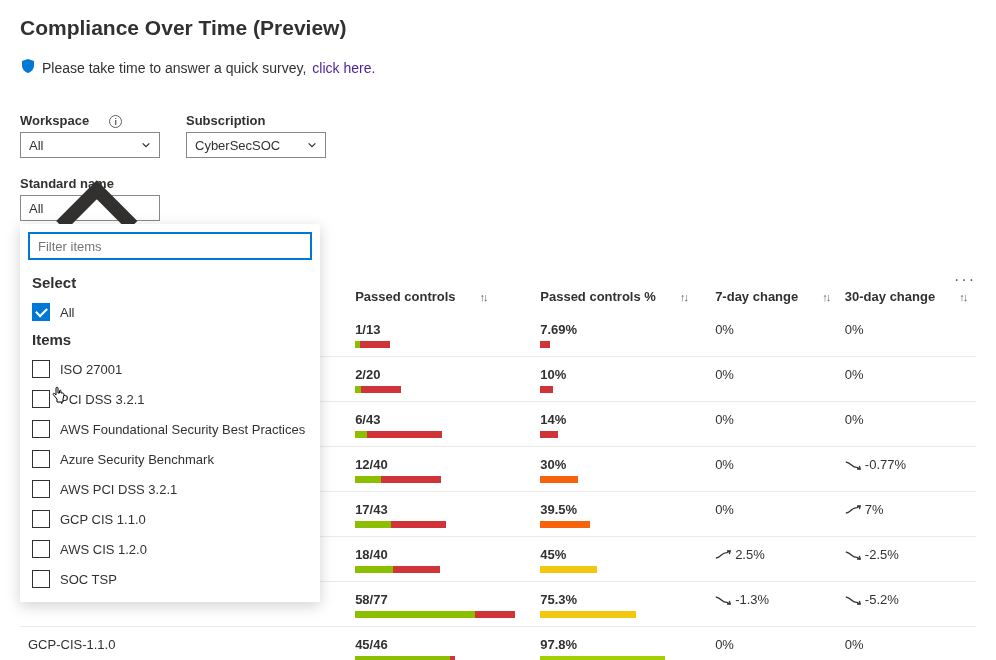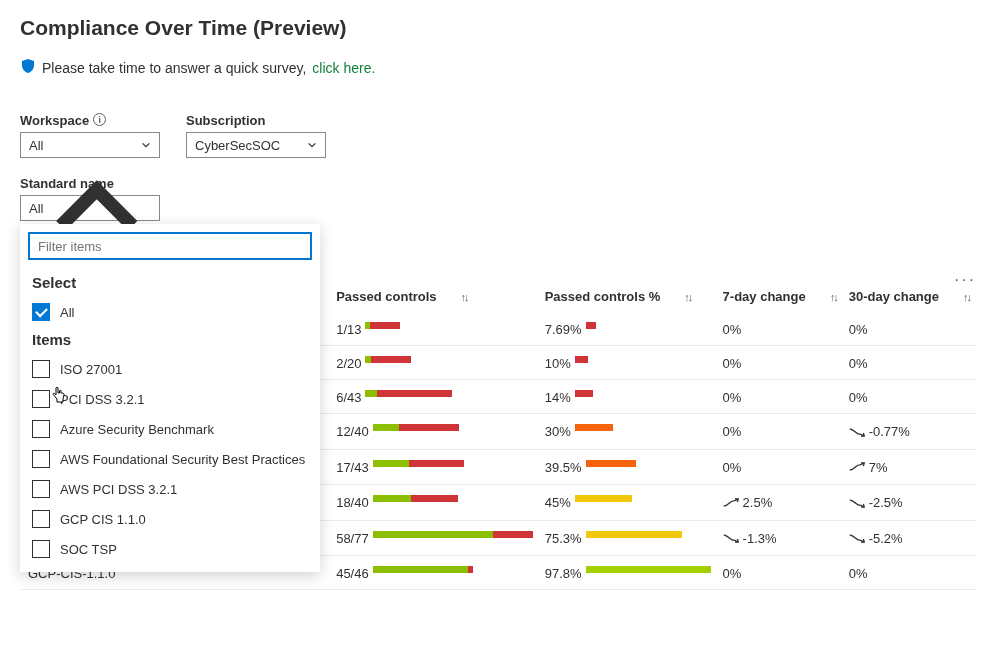--- a/index.html
+++ b/index.html
@@ -17,35 +17,35 @@
       margin-bottom: 18px;
     }
     .survey-bar {
       display: flex;
       align-items: center;
       gap: 6px;
       margin-bottom: 36px;
       font-size: 14px;
     }
     .survey-bar .shield { color: #0078d4; }
-    .survey-bar a { color: #15803d; text-decoration: none; cursor: pointer; }
+    .survey-bar a { color: #4c1d95; text-decoration: none; cursor: pointer; }
     
     .filters {
       display: flex;
       gap: 26px;
       margin-bottom: 18px;
     }
     .filter-group { display: flex; flex-direction: column; gap: 4px; }
     .filter-label {
       font-size: 13px;
       font-weight: 600;
       color: #323130;
       display: flex;
-      align-items: flex-start;
-      gap: 4px;
+      align-items: flex-end;
+      gap: 20px;
     }
     .info-icon {
       width: 13px; height: 13px;
       border: 1px solid #605e5c;
       border-radius: 50%;
       display: inline-flex;
       align-items: center;
       justify-content: center;
       font-size: 9px;
       color: #605e5c;
@@ -167,21 +167,21 @@
       border-bottom: 1px solid #edebe9;
       font-size: 13px;
       vertical-align: top;
     }
     .col-hidden-left { width: 320px; }
     .col-passed { width: 180px; }
     .col-pct { width: 170px; }
     .col-7d { width: 115px; }
     .col-30d { width: 115px; }
     
-    .bar-wrap { display: flex; flex-direction: row; gap: 4px; }
+    .bar-wrap { display: flex; flex-direction: column; gap: 4px; font-weight: bold; }
     .bar { display: flex; height: 7px; }
     .seg { height: 100%; }
     .seg.green { background: #8cbf00; }
     .seg.red { background: #d13438; }
     .seg.orange { background: #f7630c; }
     .seg.yellow { background: #f2c80f; }
     .seg.lime { background: #a4cf00; }
     
     .trend { display: inline-flex; align-items: center; gap: 4px; justify-content: center; }
     .trend-icon { width: 16px; height: 12px; }
@@ -248,33 +248,37 @@
         <div class="check-row">
           <div class="checkbox"></div>
           <span>ISO 27001</span>
         </div>
         <div class="check-row">
           <div class="checkbox"></div>
           <span>PCI DSS 3.2.1</span>
         </div>
         <div class="check-row">
           <div class="checkbox"></div>
+          <span>AWS Foundational Security Best Practices</span>
+        </div>
+        <div class="check-row">
+          <div class="checkbox"></div>
           <span>Azure Security Benchmark</span>
         </div>
         <div class="check-row">
           <div class="checkbox"></div>
-          <span>AWS Foundational Security Best Practices</span>
-        </div>
-        <div class="check-row">
-          <div class="checkbox"></div>
           <span>AWS PCI DSS 3.2.1</span>
         </div>
         <div class="check-row">
           <div class="checkbox"></div>
           <span>GCP CIS 1.1.0</span>
+        </div>
+        <div class="check-row">
+          <div class="checkbox"></div>
+          <span>AWS CIS 1.2.0</span>
         </div>
         <div class="check-row">
           <div class="checkbox"></div>
           <span>SOC TSP</span>
         </div>
       </div>
     <svg class="hand-cursor" style="left:30px;top:162px" viewBox="0 0 16 18">
         <path fill="#fff" stroke="#000" stroke-width="1" d="M6 2v7l-1.5-1.5c-.8-.8-2 .4-1.2 1.2L7 13v3h6v-3l1-4c.3-1.2-.7-2-1.5-2H11V5c0-1-1.5-1-1.5 0V7H8V2c0-1-2-1-2 0z"></path>
       </svg>
   </div>

